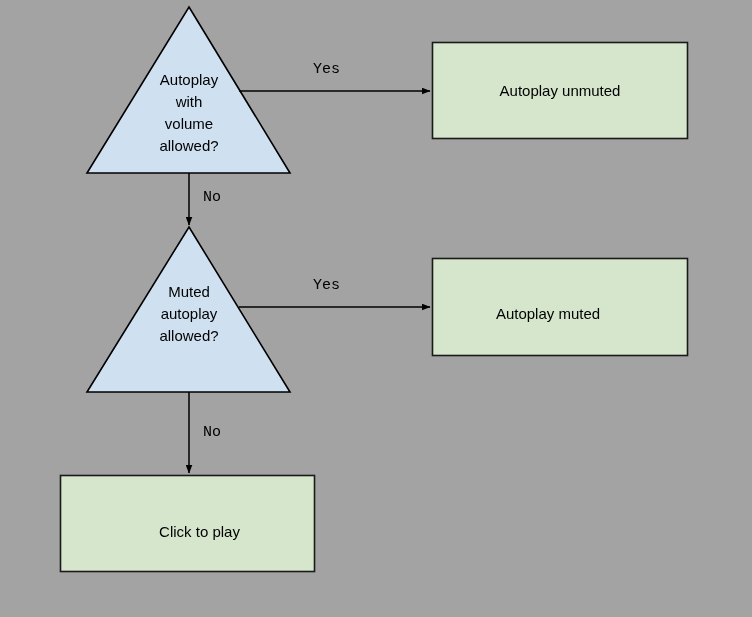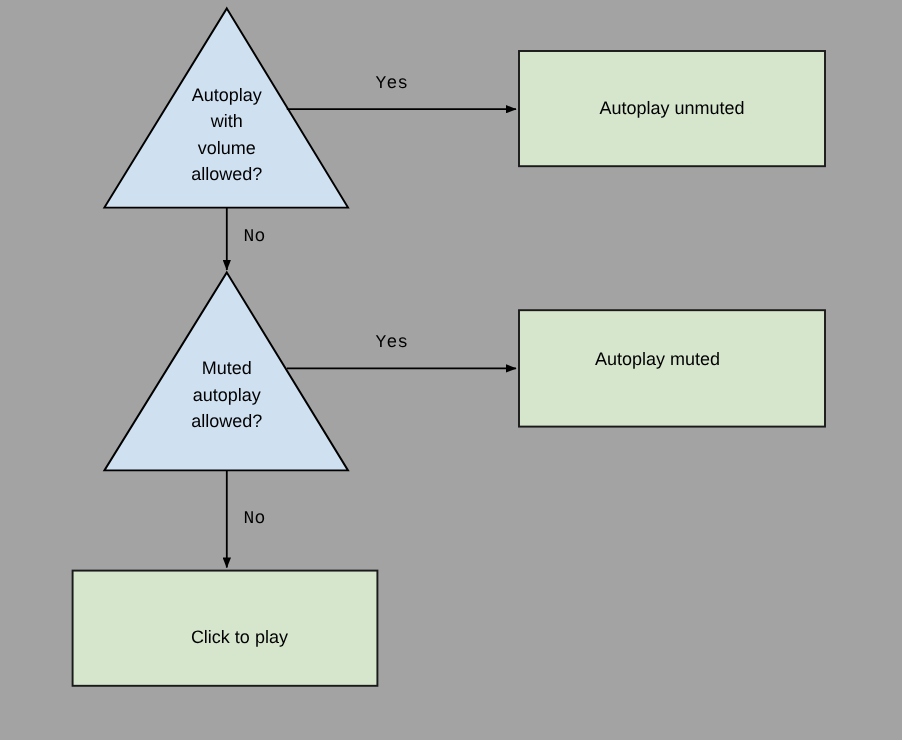--- a/index.html
+++ b/index.html
@@ -44,25 +44,25 @@
     position: absolute;
     color: #000000;
     font-family: Liberation Mono, monospace;
     font-size: 15px;
     line-height: 18px;
     white-space: nowrap;
   }
 
   
   #decision-1-label { left: 88px;  top: 58px;  width: 202px; height: 110px; }
-  #decision-2-label { left: 88px;  top: 291px; width: 202px; height: 78px;  }
+  #decision-2-label { left: 88px;  top: 275px; width: 202px; height: 78px;  }
 
   
   #outcome-1-label  { left: 433px; top: 43px;  width: 254px; height: 96px; }
-  #outcome-2-label  { left: 433px; top: 251px; width: 230px; height: 97px; }
+  #outcome-2-label  { left: 433px; top: 265px; width: 230px; height: 97px; }
   #outcome-3-label  { left: 61px;  top: 476px; width: 253px; height: 112px; padding-left: 12px; }
 
   
   #edge-label-yes-1 { left: 313px; top: 61px;  }
   #edge-label-yes-2 { left: 313px; top: 277px; }
   #edge-label-no-1  { left: 203px; top: 189px; }
   #edge-label-no-2  { left: 203px; top: 424px; }
 </style>
 </head>
 <body>

